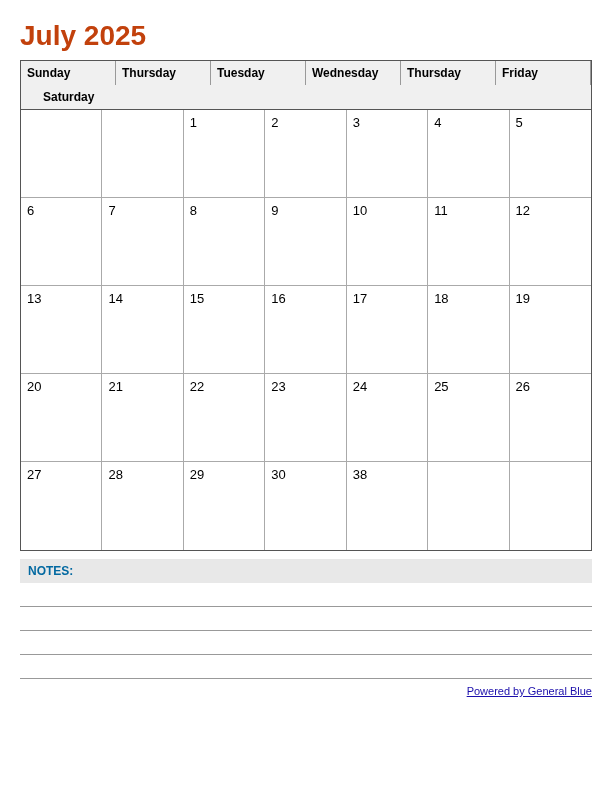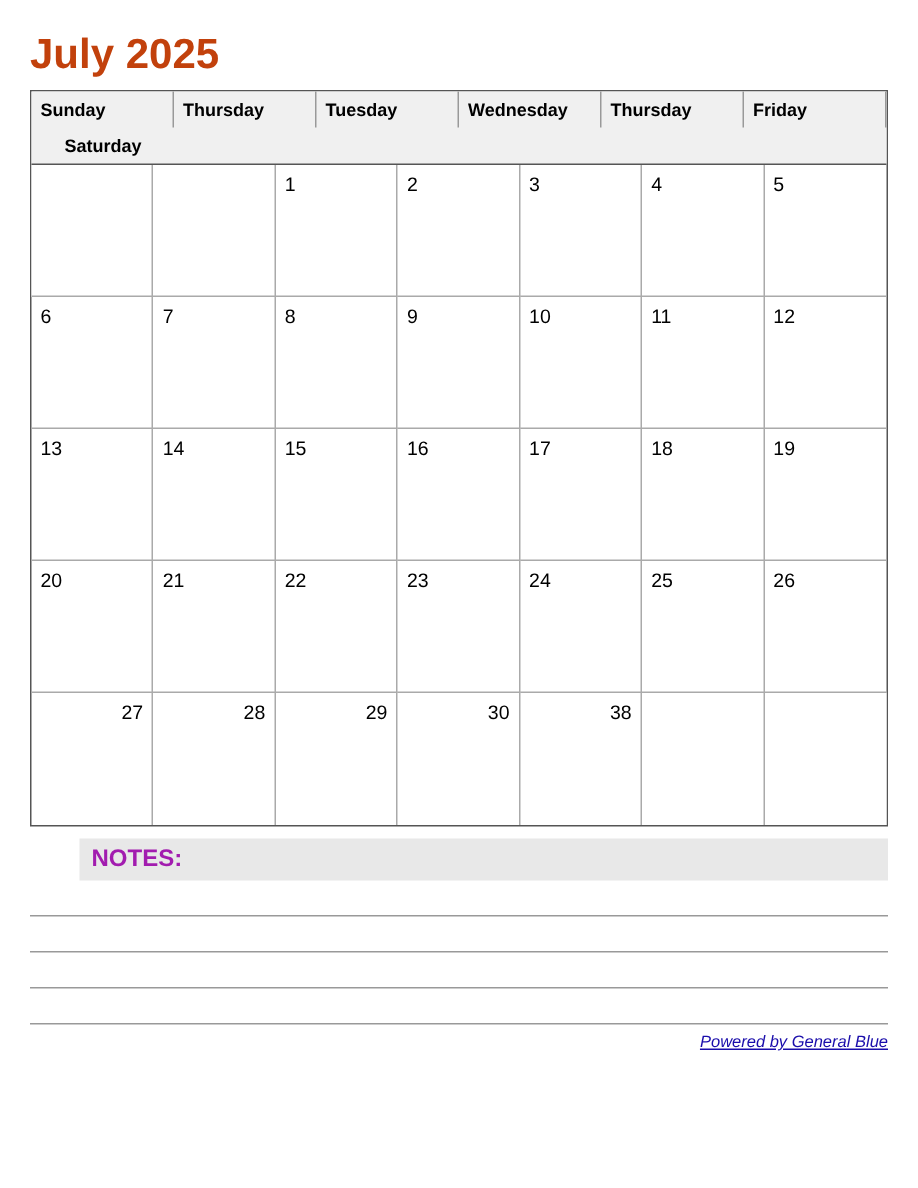--- a/index.html
+++ b/index.html
@@ -77,52 +77,49 @@
       background: #fff;
     }
 
     .notes-section {
       margin-top: 8px;
     }
 
     .notes-label {
       background: #e8e8e8;
       padding: 5px 8px;
-      font-size: 16px;
+      font-size: 12px;
       font-weight: bold;
-      color: #a21caf;
+      color: #0369a1;
       margin-bottom: 0;
-      margin-left: 33px;
     }
 
     .notes-line {
       border: none;
       border-bottom: 1px solid #999;
       display: block;
       width: 100%;
       height: 22px;
       margin-top: 2px;
     }
 
     .footer {
       text-align: right;
       margin-top: 6px;
       font-size: 11px;
     }
 
     .footer a {
       color: #1a0dab;
       text-decoration: underline;
-      font-style: italic;
     }
 
     
     .last-row-cell {
       border-bottom: none;
-      text-align: right;
     }
   </style>
 </head>
 <body>
 
 <h1 class="page-title">July 2025</h1>
 
 <div class="calendar-container">
   <div class="calendar-header">
     <div class="calendar-header-cell">Sunday</div>

